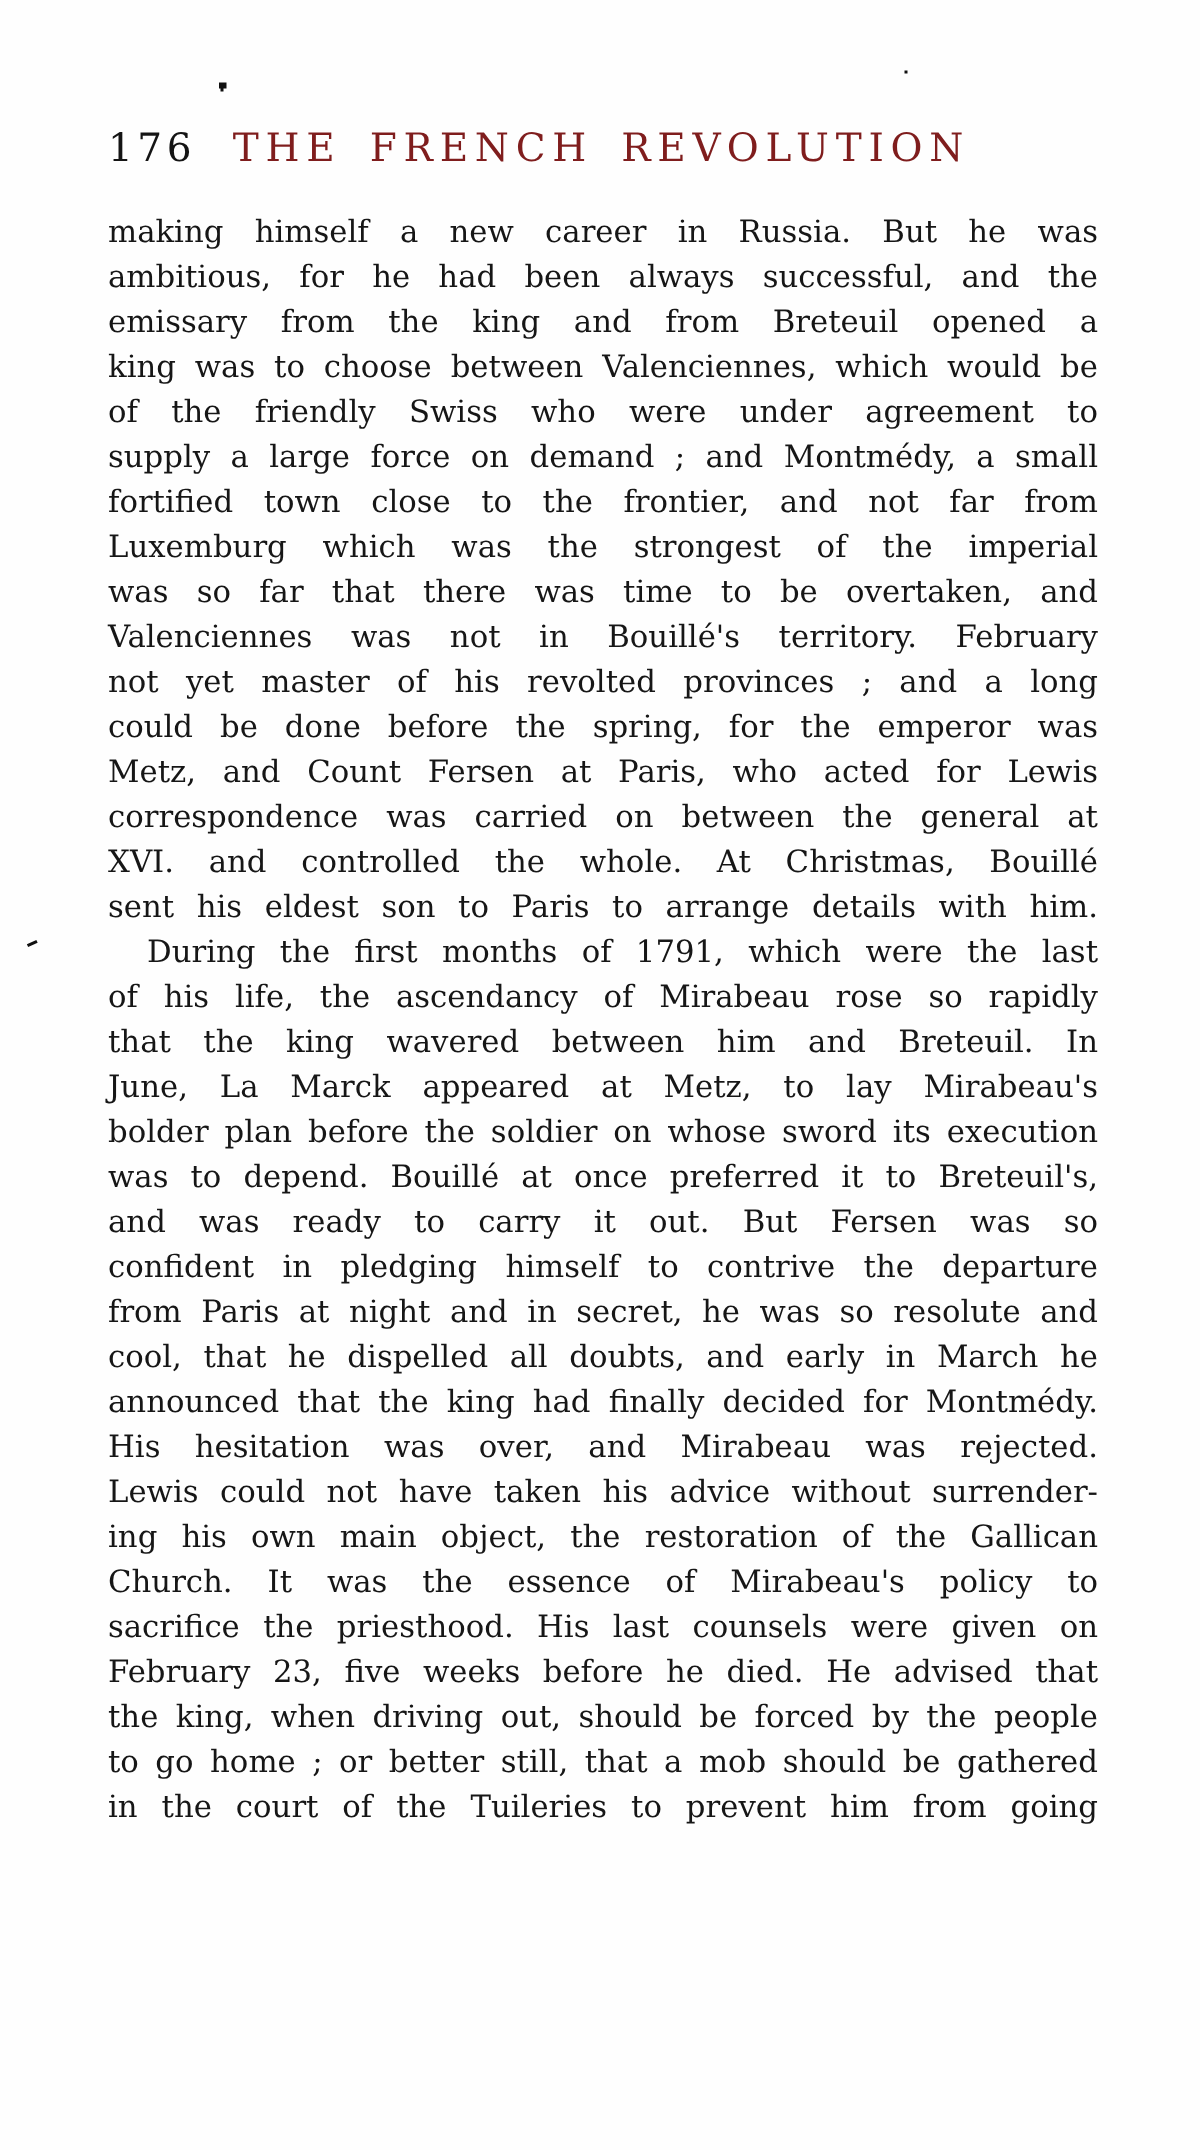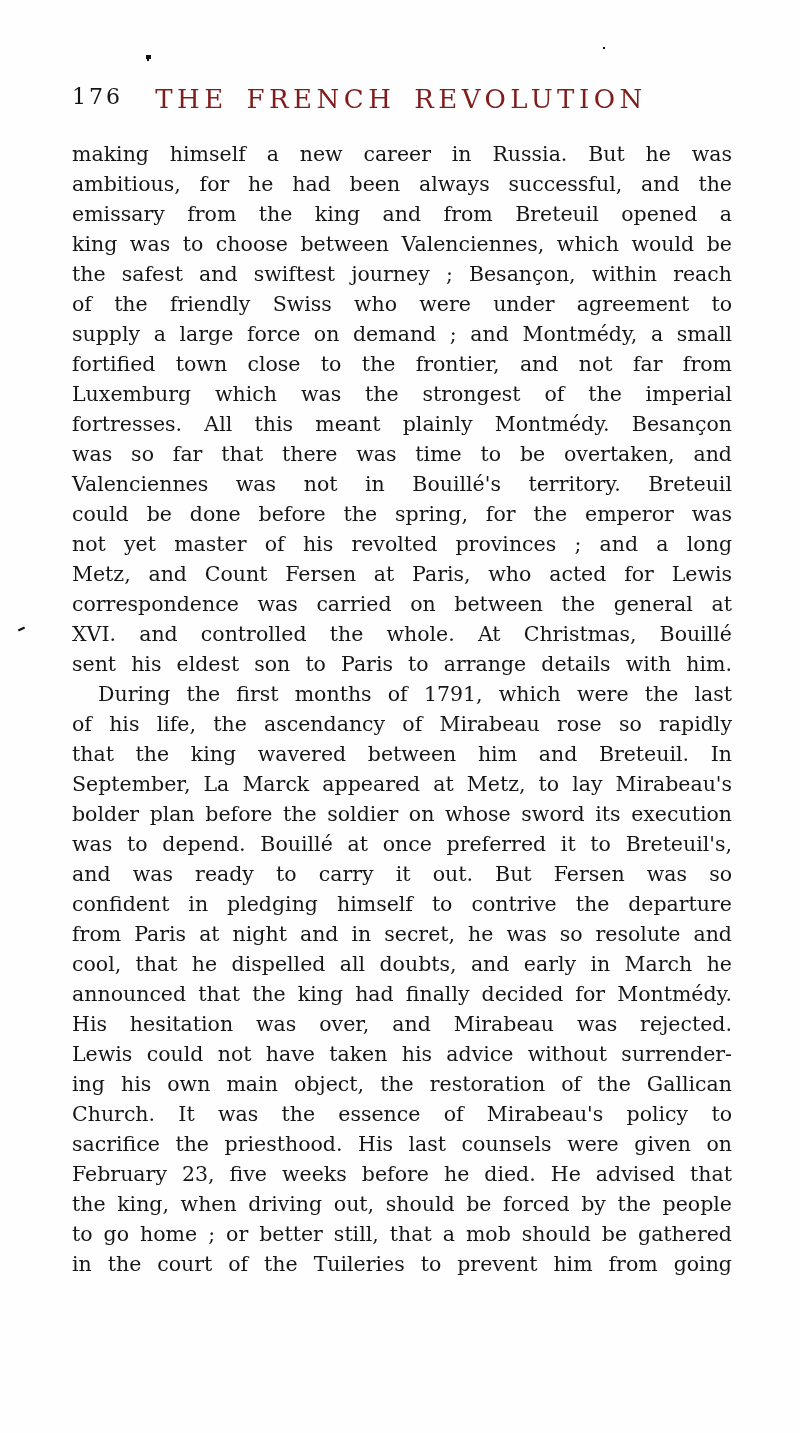--- a/index.html
+++ b/index.html
@@ -20,21 +20,21 @@
     position: absolute;
     top: 84px;
     left: 72px;
     right: 70px;
     height: 26px;
   }
   .page-number {
     position: absolute;
     left: 0;
     top: 0;
-    font-size: 22px;
+    font-size: 26px;
     letter-spacing: 3px;
     color: #141414;
   }
   .head-title {
     position: absolute;
     left: 0;
     right: 0;
     top: 0;
     text-align: center;
     font-size: 26px;
@@ -97,40 +97,38 @@
     <span class="page-number">176</span>
     <span class="head-title">THE FRENCH REVOLUTION</span>
   </div>
 
   <div class="text-column">
       <div class="paragraph">
         <div class="line">making himself a new career in Russia.  But he was</div>
         <div class="line">ambitious, for he had been always successful, and the</div>
         <div class="line">emissary from the king and from Breteuil opened a</div>
         <div class="line">king was to choose between Valenciennes, which would be</div>
-        <div class="line">the safest and swiftest journey ; Besançon, within reach</div>
         <div class="line">of the friendly Swiss who were under agreement to</div>
         <div class="line">supply a large force on demand ; and Montmédy, a small</div>
         <div class="line">fortified town close to the frontier, and not far from</div>
         <div class="line">Luxemburg which was the strongest of the imperial</div>
-        <div class="line">fortresses.  All this meant plainly Montmédy.  Besançon</div>
         <div class="line">was so far that there was time to be overtaken, and</div>
-        <div class="line">Valenciennes was not in Bouillé's territory.  Breteuil</div>
+        <div class="line">Valenciennes was not in Bouillé's territory.  February</div>
+        <div class="line">not yet master of his revolted provinces ; and a long</div>
         <div class="line">could be done before the spring, for the emperor was</div>
-        <div class="line">not yet master of his revolted provinces ; and a long</div>
         <div class="line">Metz, and Count Fersen at Paris, who acted for Lewis</div>
         <div class="line">correspondence was carried on between the general at</div>
         <div class="line">XVI. and controlled the whole.  At Christmas, Bouillé</div>
         <div class="line">sent his eldest son to Paris to arrange details with him.</div>
       </div>
       <div class="paragraph indented">
         <div class="line">During the first months of 1791, which were the last</div>
         <div class="line">of his life, the ascendancy of Mirabeau rose so rapidly</div>
         <div class="line">that the king wavered between him and Breteuil.  In</div>
-        <div class="line">September, La Marck appeared at Metz, to lay Mirabeau's</div>
+        <div class="line">June, La Marck appeared at Metz, to lay Mirabeau's</div>
         <div class="line">bolder plan before the soldier on whose sword its execution</div>
         <div class="line">was to depend.  Bouillé at once preferred it to Breteuil's,</div>
         <div class="line">and was ready to carry it out.  But Fersen was so</div>
         <div class="line">confident in pledging himself to contrive the departure</div>
         <div class="line">from Paris at night and in secret, he was so resolute and</div>
         <div class="line">cool, that he dispelled all doubts, and early in March he</div>
         <div class="line">announced that the king had finally decided for Montmédy.</div>
         <div class="line">His hesitation was over, and Mirabeau was rejected.</div>
         <div class="line">Lewis could not have taken his advice without surrender-</div>
         <div class="line">ing his own main object, the restoration of the Gallican</div>

